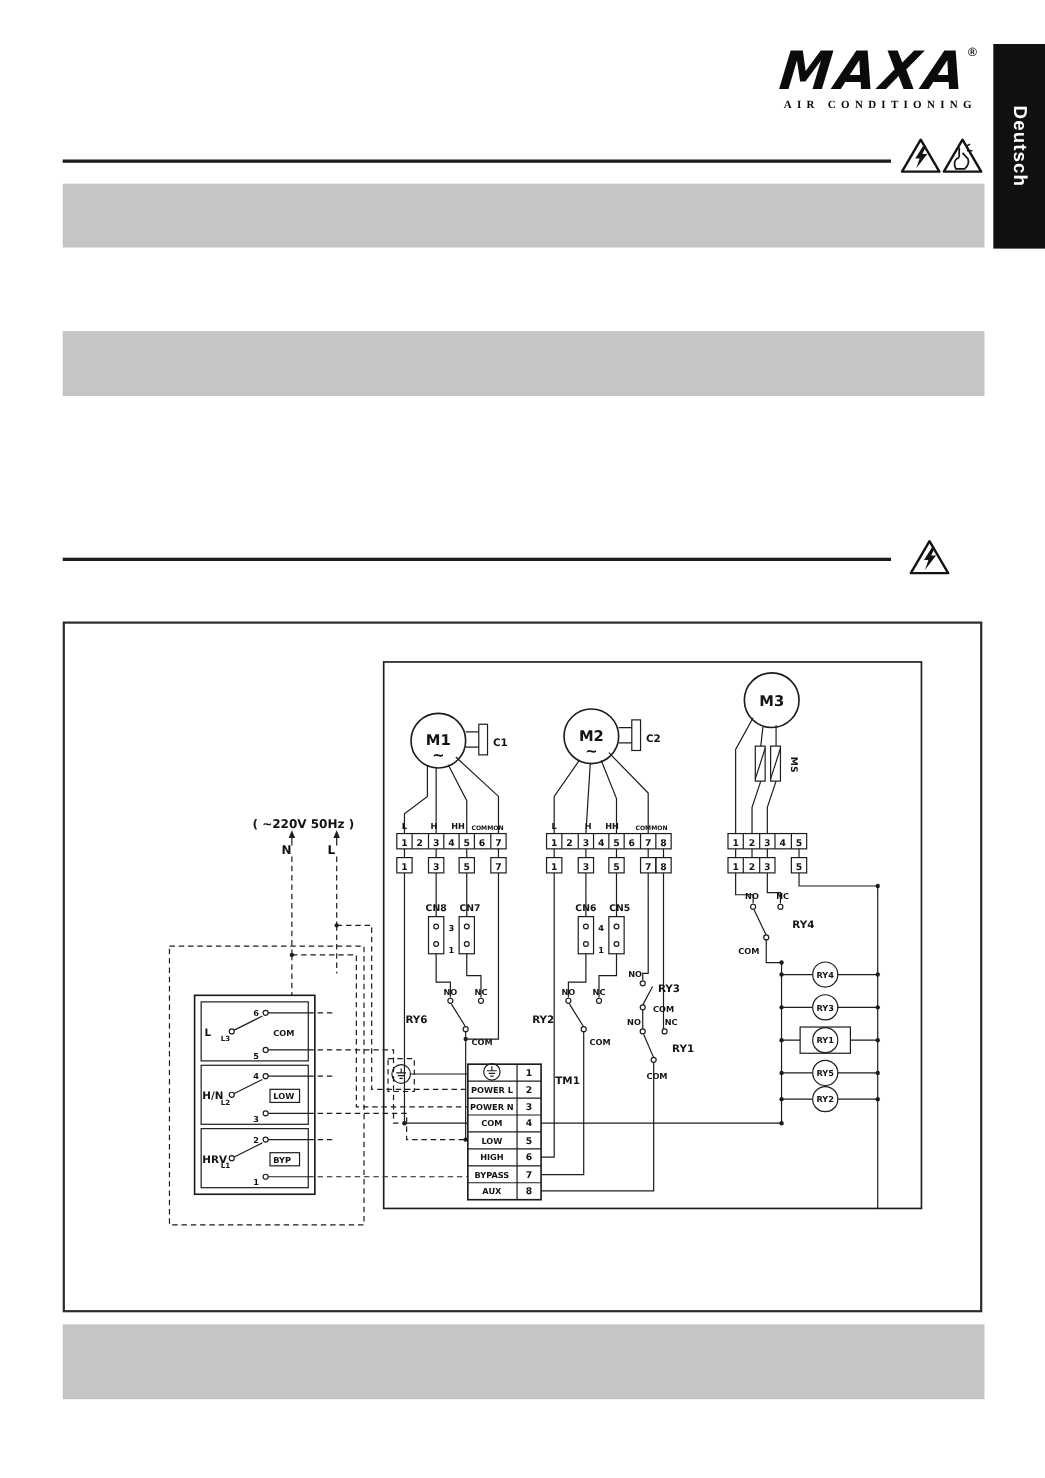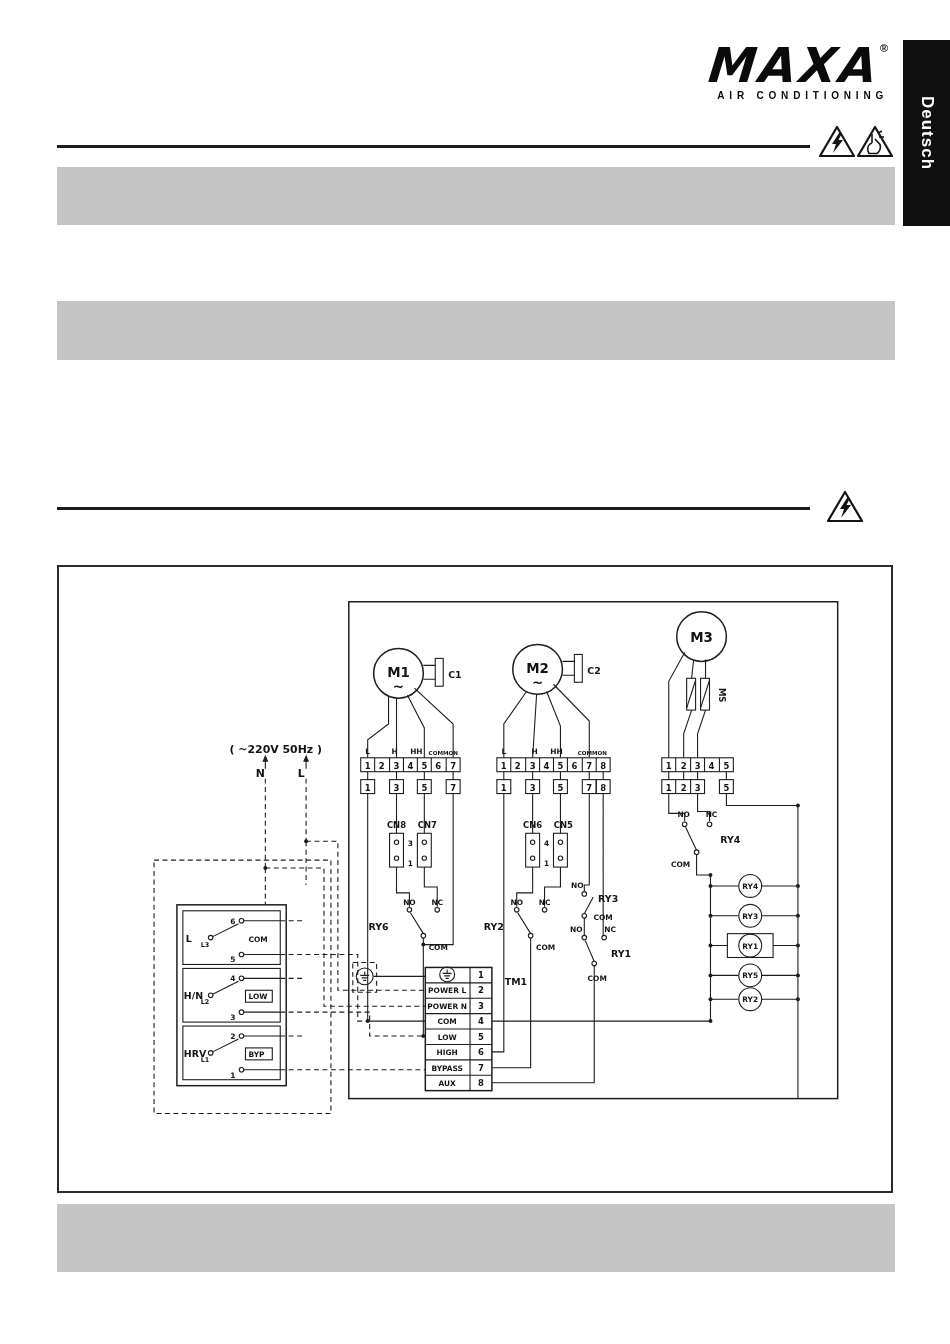--- a/index.html
+++ b/index.html
@@ -8,21 +8,21 @@
   .band{background:#c5c5c5;}
   .rule{background:#1c1c1c;height:3px;}
   .lang-tab{right:0;top:40px;width:47px;height:186px;background:#101010;color:#fff;
     display:flex;align-items:center;justify-content:center;
     writing-mode:vertical-rl;font-weight:bold;font-size:17px;letter-spacing:1px;
     font-family:"Liberation Sans",sans-serif;}
   .logo{right:62px;top:42px;width:240px;text-align:right;color:#0b0b0b;}
   .logo-word{font-family:"DejaVu Sans",sans-serif;font-weight:bold;font-style:italic;
     font-size:48px;line-height:46px;letter-spacing:3px;transform:skewX(-6deg);display:inline-block;}
   .logo-reg{font-size:11px;vertical-align:top;font-weight:bold;}
-  .logo-tag{font-family:Liberation Sans, sans-serif;font-weight:bold;font-size:10px;letter-spacing:4.8px;margin-top:2px;}
+  .logo-tag{font-family:Liberation Serif, serif;font-weight:bold;font-size:10px;letter-spacing:4.8px;margin-top:2px;}
   .frame{border:2px solid #2b2b2b;box-sizing:border-box;background:#fff;}
   svg text{font-family:"DejaVu Sans",sans-serif;fill:#141414;text-anchor:middle;}
   .f5{font-size:5.6px;font-weight:bold;}
   .f6{font-size:6.5px;font-weight:bold;}
   .f7{font-size:7.5px;font-weight:bold;}
   .f8{font-size:8.5px;font-weight:bold;}
   .f9{font-size:9.5px;font-weight:bold;}
   .f10{font-size:11px;font-weight:bold;}
   .f12{font-size:13.5px;font-weight:bold;}
   .st{text-anchor:start;}

